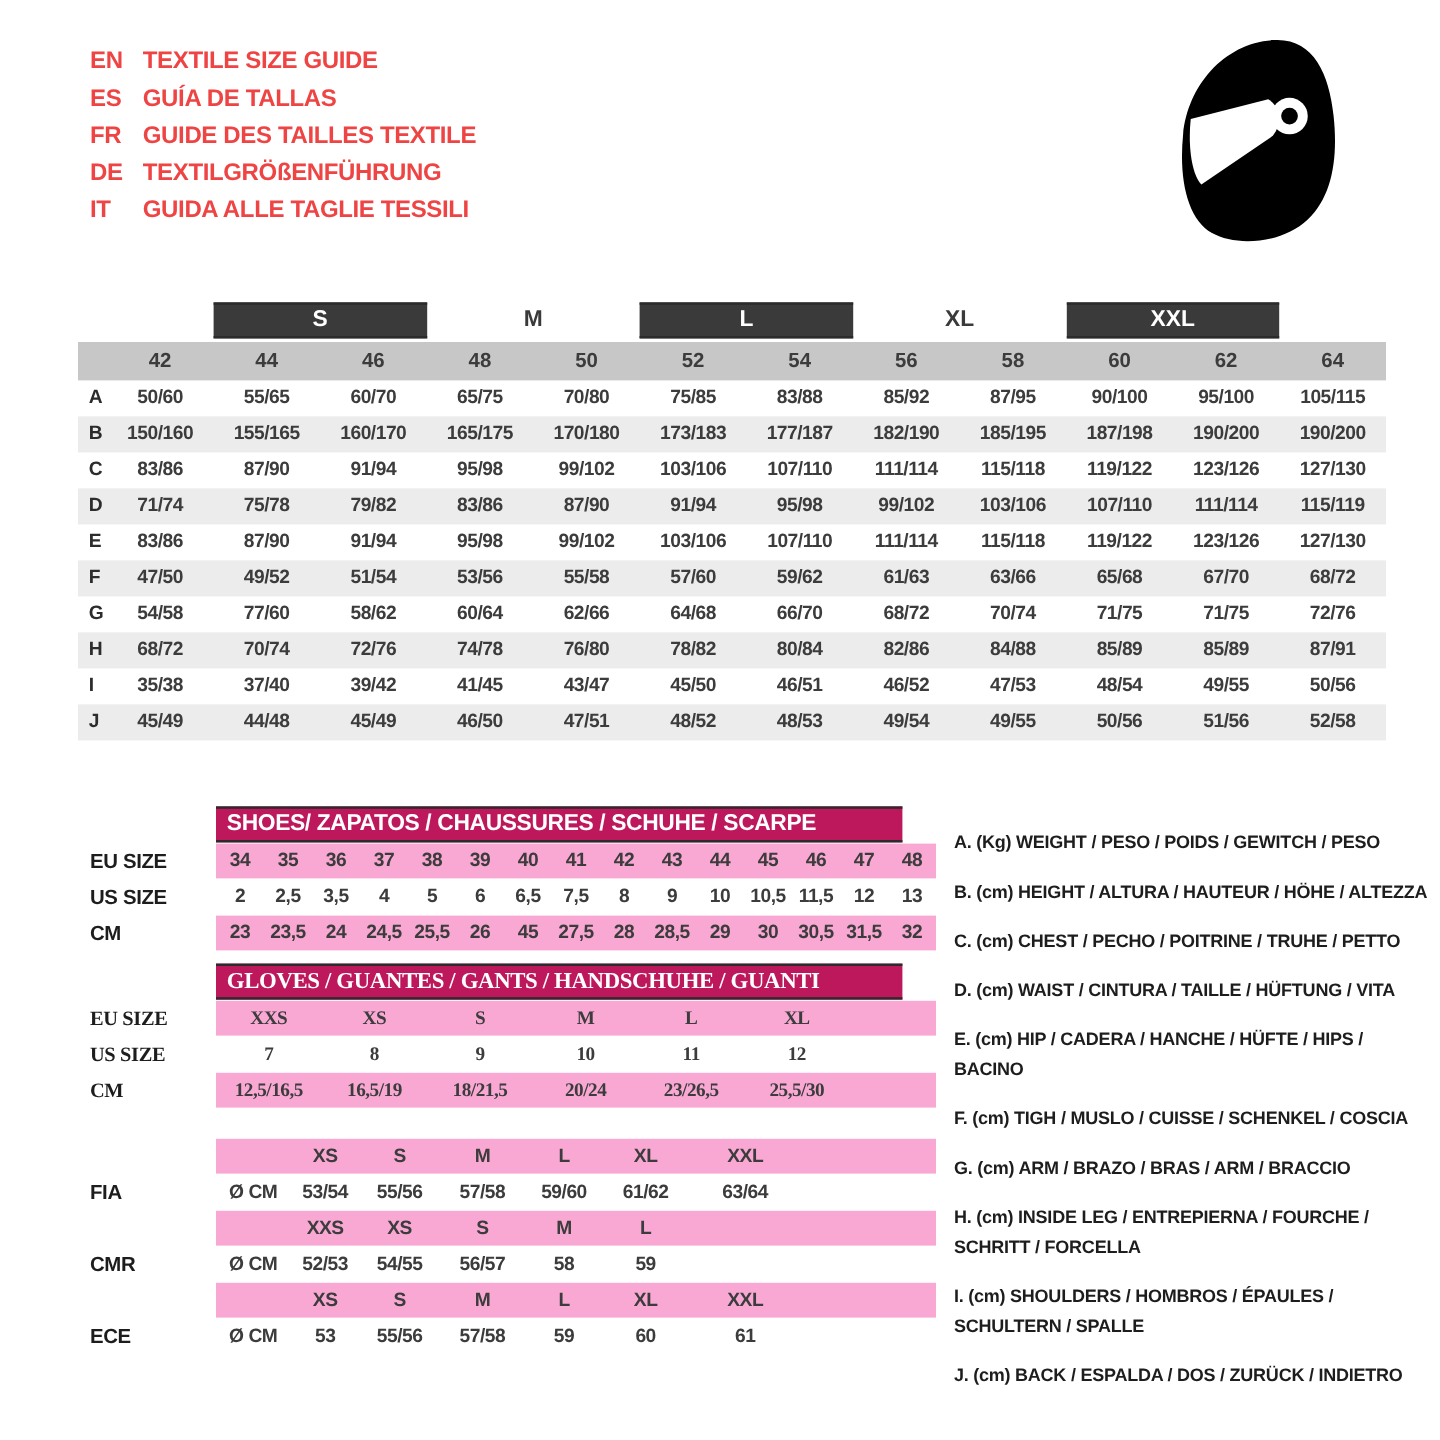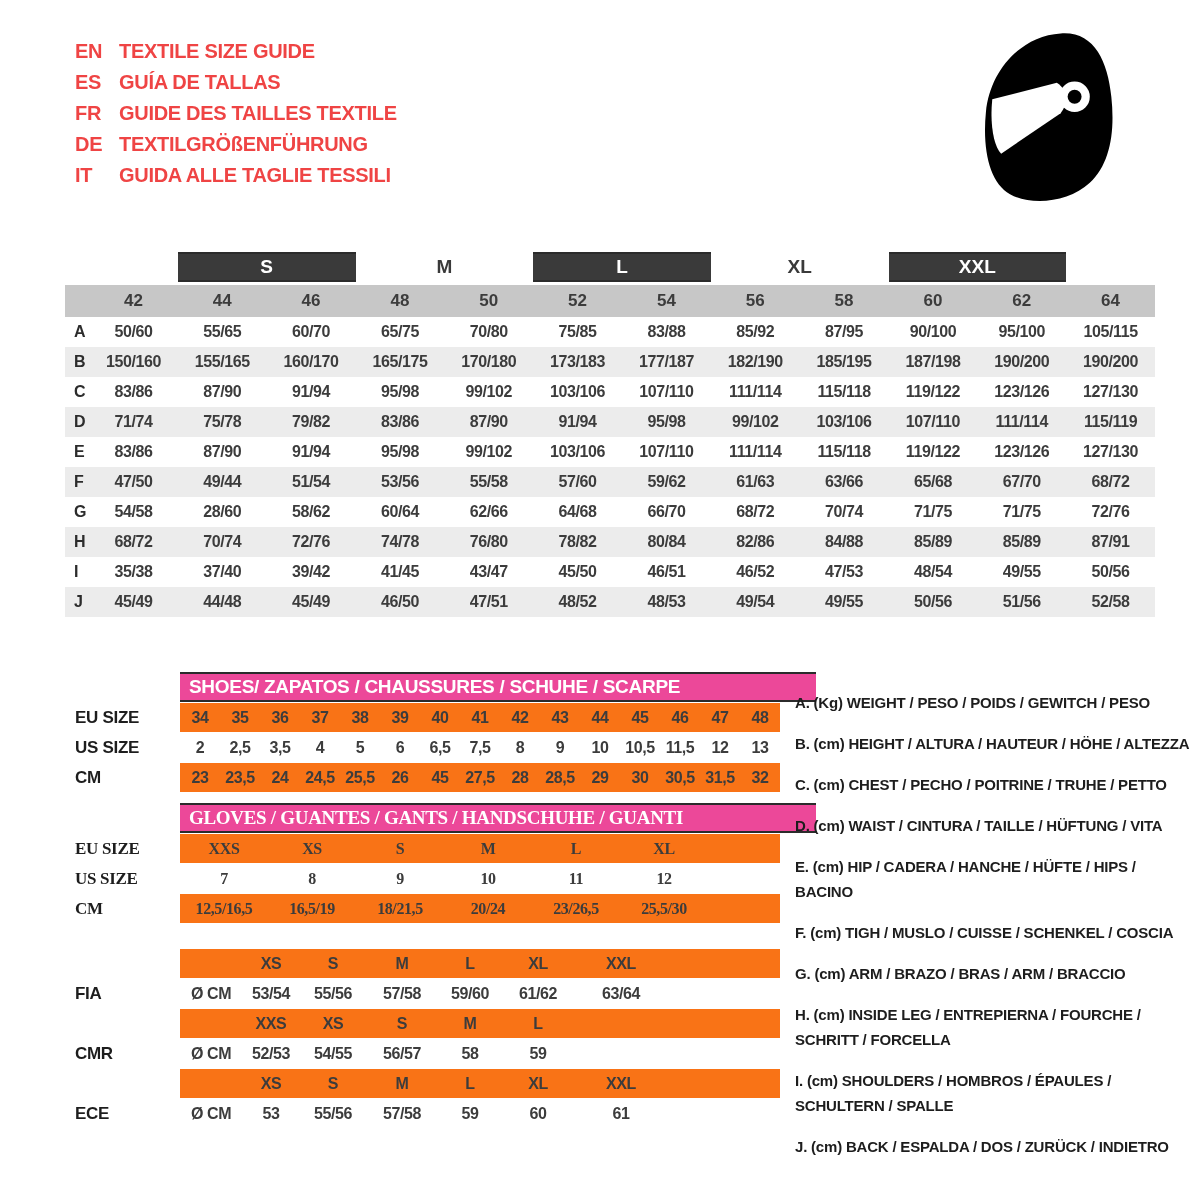--- a/index.html
+++ b/index.html
@@ -31,30 +31,30 @@
   .num-row { background: #c7c7c7; height: 32px; font-size: 17px; }
   .num-cell { display: flex; align-items: center; justify-content: center; color: #3c3c3c; }
   .data-row { height: 30px; }
   .data-row.striped { background: #ececec; }
   .row-label { display: flex; align-items: center; padding-left: 9px; color: #2c2c2c; }
   .cell { display: flex; align-items: center; justify-content: center; letter-spacing: -0.4px; color: #3c3c3c; }
 
   
   .subtable { position: absolute; left: 65px; width: 715px; }
   .sub-bar {
-    margin-left: 115px; width: 636px; height: 30px;
-    background: #ec4899; color: #ffffff;
+    margin-left: 115px; width: 572px; height: 30px;
+    background: #be185d; color: #ffffff;
     display: flex; align-items: center;
     padding-left: 9px; font-size: 19px; letter-spacing: -0.3px;
     border-top: 2px solid #2b2b2b; border-bottom: 2px solid #2b2b2b;
   }
   .sub-row { display: flex; height: 29px; margin-top: 1px; }
   .sub-label { width: 115px; display: flex; align-items: center; padding-left: 10px; font-size: 17px; color: #1d1d1d; letter-spacing: -0.3px; }
   .sub-strip { width: 600px; display: grid; align-items: center; }
-  .sub-strip.shaded { background: #f97316; }
+  .sub-strip.shaded { background: #f9a8d4; }
   .shoes-cols  { grid-template-columns: repeat(15, 40px); }
   .gloves-cols { grid-template-columns: repeat(6, 88px); }
   .helmet-cols { grid-template-columns: 62px 58px 66px 72px 64px 72px 94px; }
   .sub-cell { text-align: center; font-size: 16px; letter-spacing: -0.4px; color: #3c3c3c; }
 
   #shoes-table  { top: 672px; }
   #gloves-table { top: 803px; font-family: Liberation Serif, serif; }
   #helmet-table { top: 948px; }
 
   
@@ -192,36 +192,36 @@
       <div class="cell">107/110</div>
       <div class="cell">111/114</div>
       <div class="cell">115/118</div>
       <div class="cell">119/122</div>
       <div class="cell">123/126</div>
       <div class="cell">127/130</div>
     </div>
     <div class="grid13 data-row striped">
       <div class="row-label">F</div>
       <div class="cell">47/50</div>
-      <div class="cell">49/44</div>
+      <div class="cell">49/52</div>
       <div class="cell">51/54</div>
       <div class="cell">53/56</div>
       <div class="cell">55/58</div>
       <div class="cell">57/60</div>
       <div class="cell">59/62</div>
       <div class="cell">61/63</div>
       <div class="cell">63/66</div>
       <div class="cell">65/68</div>
       <div class="cell">67/70</div>
       <div class="cell">68/72</div>
     </div>
     <div class="grid13 data-row">
       <div class="row-label">G</div>
       <div class="cell">54/58</div>
-      <div class="cell">28/60</div>
+      <div class="cell">77/60</div>
       <div class="cell">58/62</div>
       <div class="cell">60/64</div>
       <div class="cell">62/66</div>
       <div class="cell">64/68</div>
       <div class="cell">66/70</div>
       <div class="cell">68/72</div>
       <div class="cell">70/74</div>
       <div class="cell">71/75</div>
       <div class="cell">71/75</div>
       <div class="cell">72/76</div>

